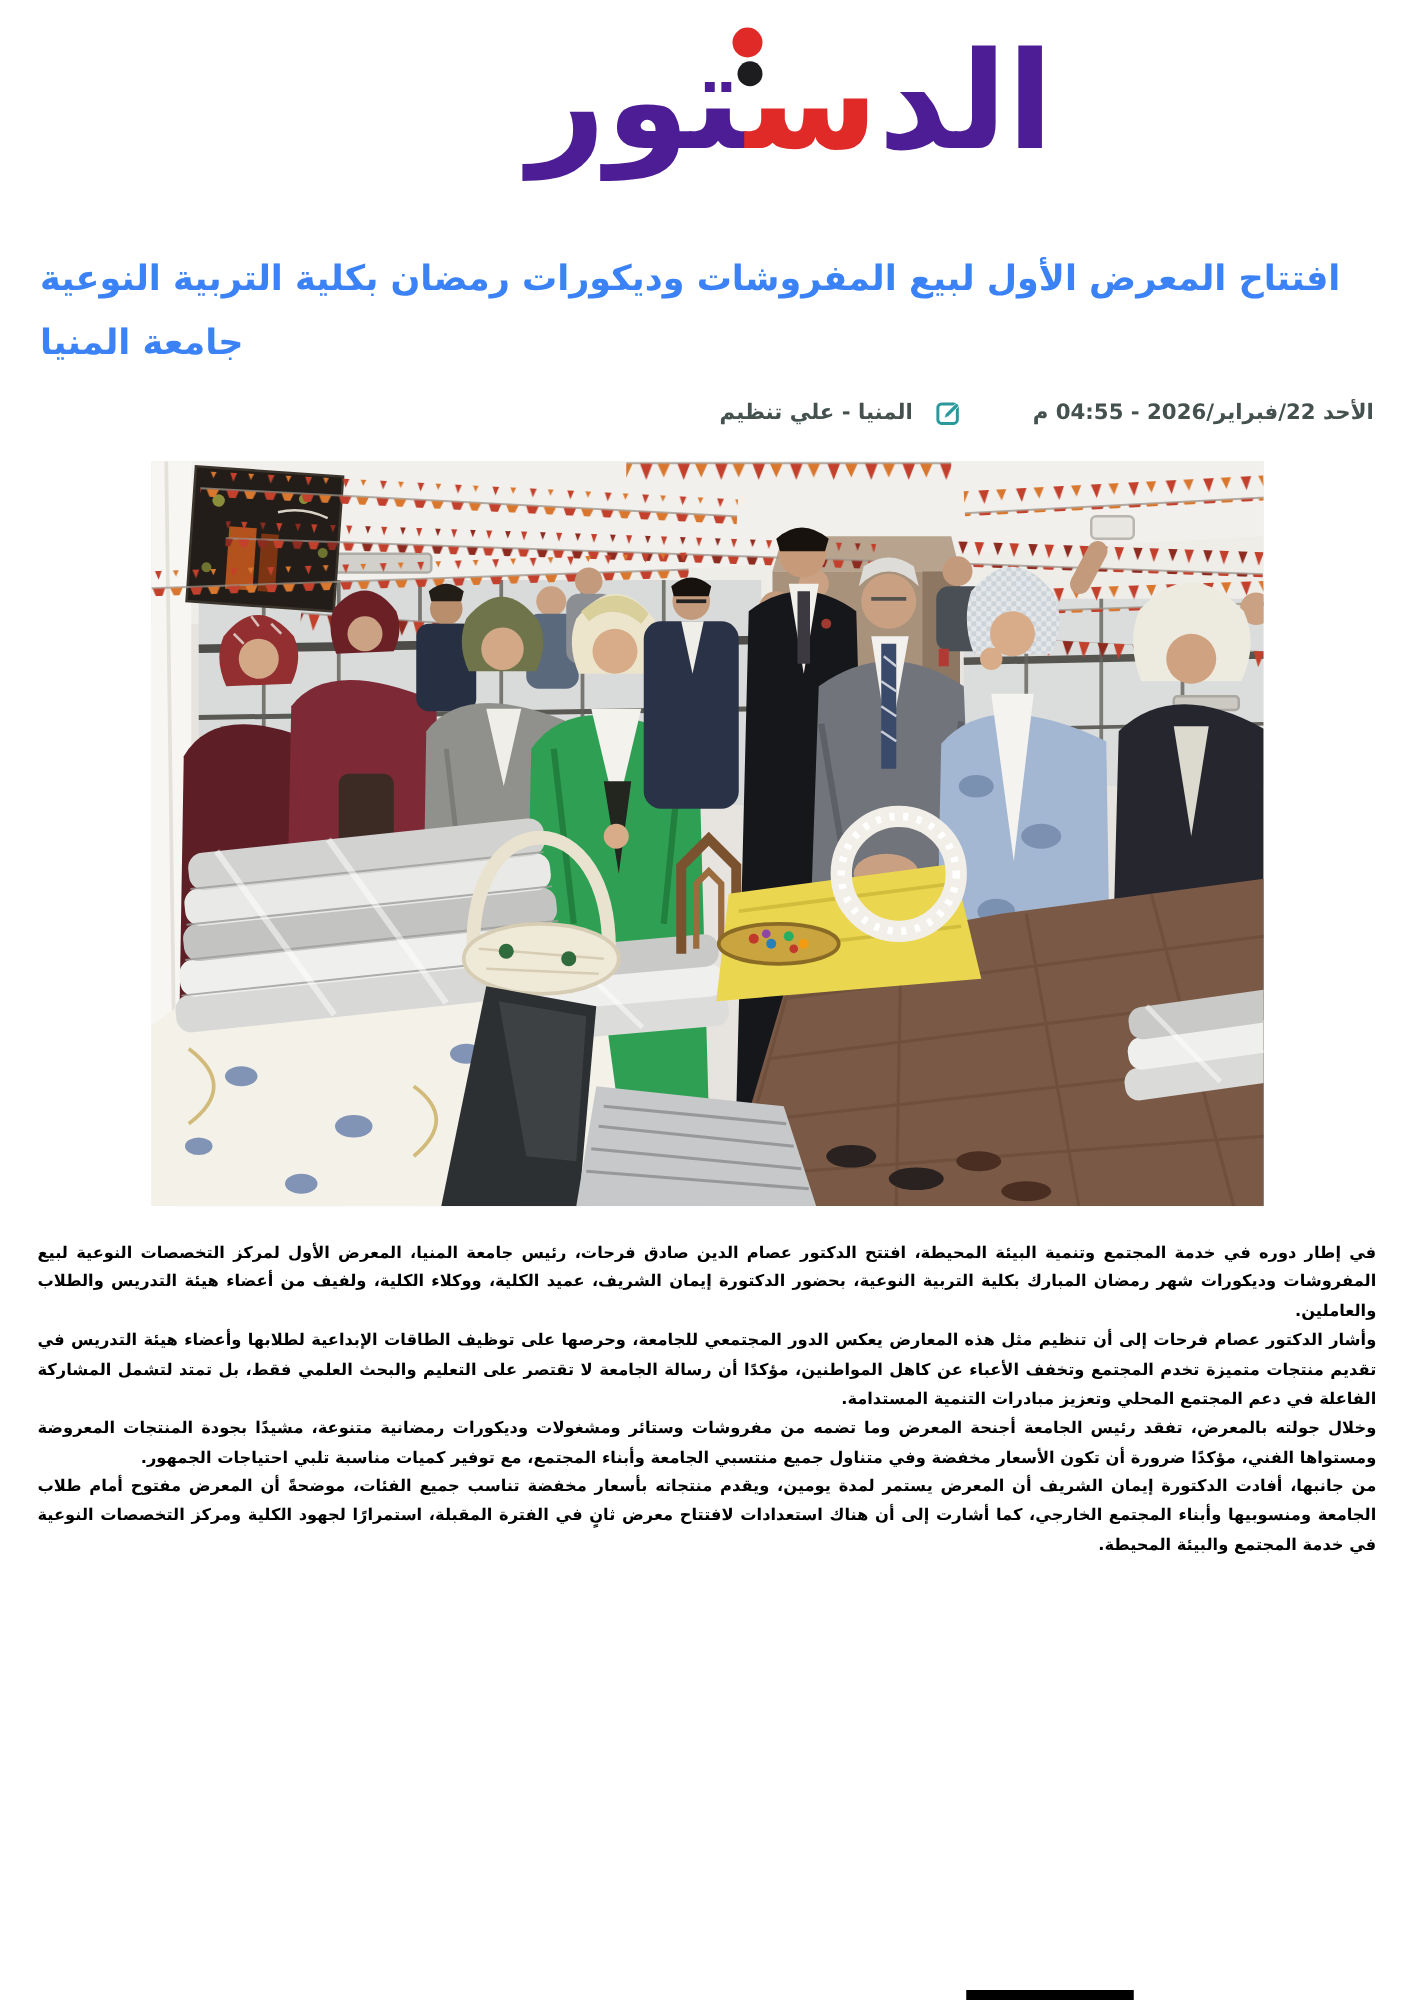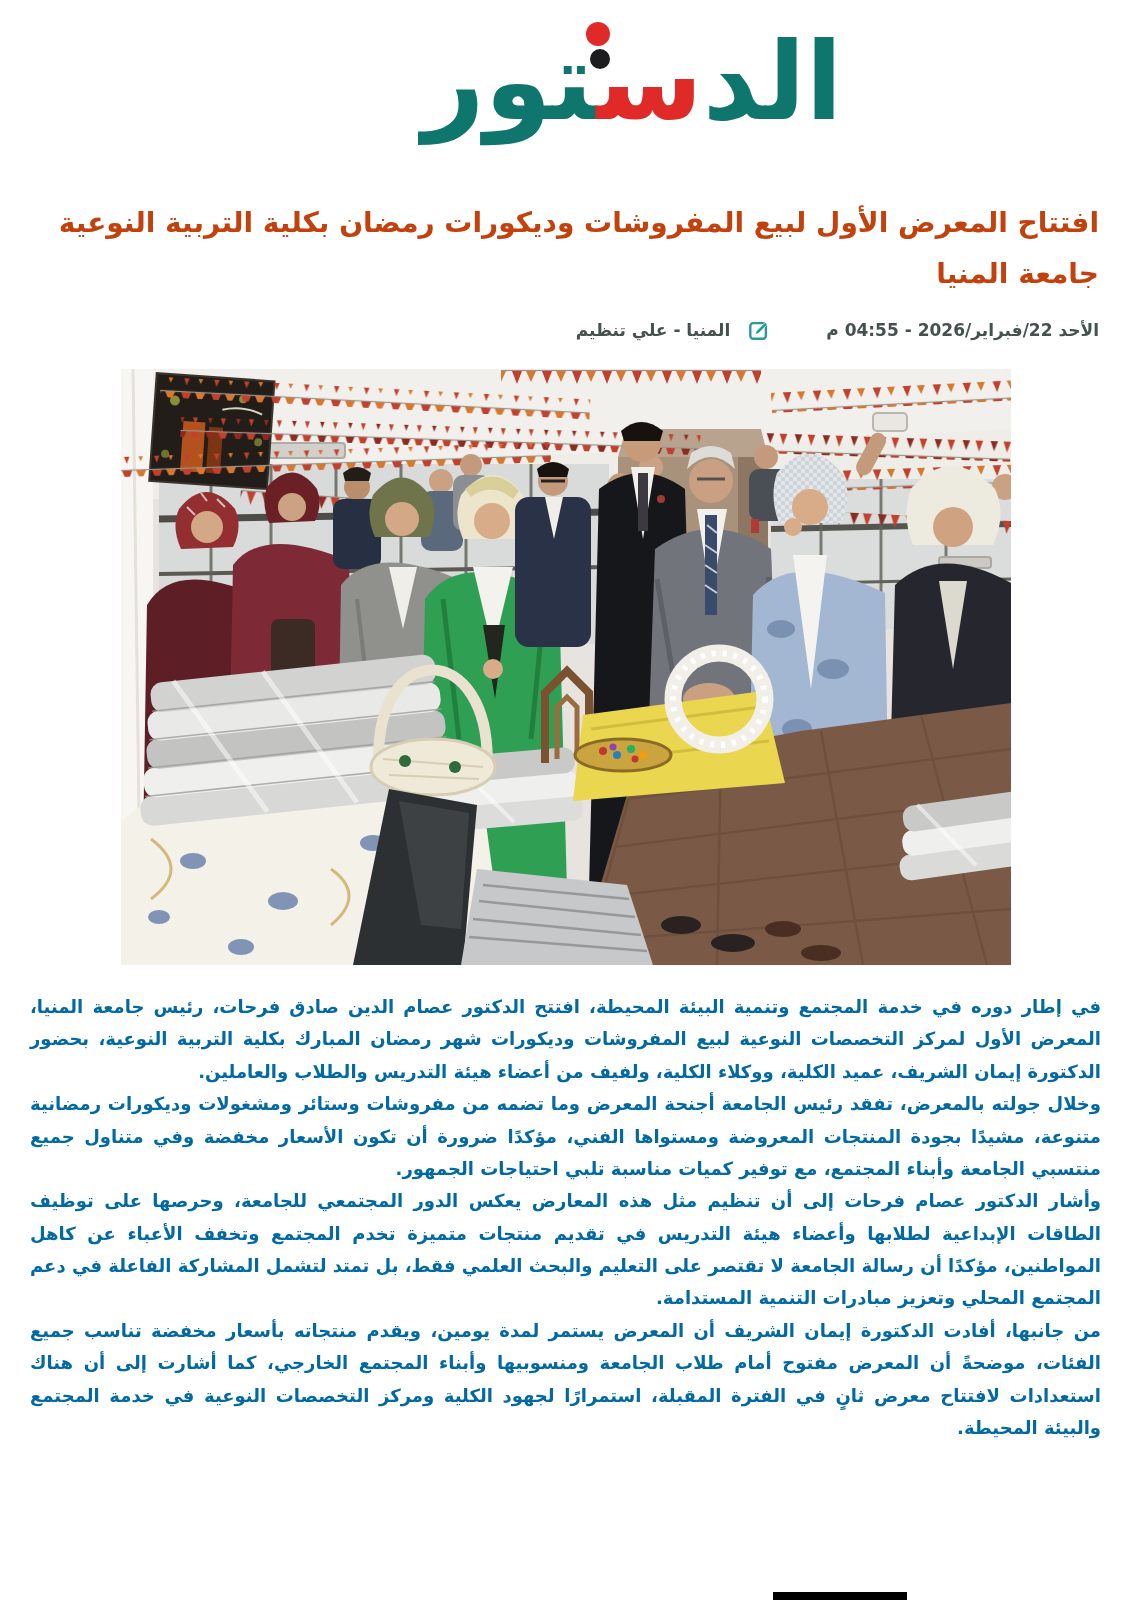--- a/index.html
+++ b/index.html
@@ -12,48 +12,48 @@
   .masthead{
     padding-top:20px;
     display:flex;direction:rtl;justify-content:center;align-items:flex-start;
     transform:translateX(67px);
   }
   .logo{
     position:relative;
     font-weight:bold;font-size:108px;line-height:1.15;
     letter-spacing:-2px;white-space:nowrap;
   }
-  .lg-black{color:#0f766e;}
+  .lg-black{color:#4c1d95;}
   .lg-red{color:#e02a28;}
   .logo .dot{position:absolute;border-radius:50%;}
   .dot-red{width:24px;height:24px;background:#e02a28;left:39%;top:2px;}
   .dot-black{width:20px;height:20px;background:#1d1c1e;left:40%;top:29px;}
   .chairman{
     margin-top:30px;margin-left:6px;text-align:right;direction:rtl;
   }
   .chairman-title{font-size:13px;font-weight:bold;color:#2a2a2c;}
   .chairman-name{font-size:28px;font-weight:bold;color:#1d1c1e;margin-top:6px;}
   
   .headline{
-    margin:54px 32px 0;direction:rtl;text-align:right;
-    font-size:28px;font-weight:bold;color:#c2410c;line-height:1.8;
+    margin:54px 32px 0;direction:rtl;text-align:left;
+    font-size:28px;font-weight:bold;color:#3b82f6;line-height:1.8;
   }
   
   .byline{
     margin:20px 32px 0;direction:rtl;display:flex;align-items:center;
     column-gap:18px;font-size:17px;font-weight:bold;color:#44514f;
   }
   .byline .edit-badge{margin-inline-start:38px;display:inline-flex;align-items:center;}
   
   .photo-wrap{width:890px;height:596px;margin:28px auto 0;overflow:hidden;}
   .photo-wrap svg{display:block;}
   
   .article{
     margin:26px 30px 0;direction:rtl;text-align:justify;
-    font-size:18px;font-weight:bold;color:#0369a1;line-height:1.8;
+    font-size:13px;font-weight:bold;color:#000000;line-height:1.8;
   }
   .article p{margin:0;}
   
   .bottom-bar{position:absolute;left:773px;top:1592px;width:134px;height:8px;background:#000;}
 </style>
 </head>
 <body>
 
 <header class="masthead">
   <div class="logo">
@@ -374,18 +374,18 @@
       <rect x="780" y="454" width="124" height="26" rx="11" fill="#efefed"></rect>
       <rect x="784" y="430" width="120" height="26" rx="11" fill="#c9c9c7"></rect>
       <path d="M800 430l50 68" stroke="#ffffff" stroke-width="4" opacity="0.5"></path>
     </g>
   </g>
 </svg>
 </div>
 
 <div class="article">
   <p>في إطار دوره في خدمة المجتمع وتنمية البيئة المحيطة، افتتح الدكتور عصام الدين صادق فرحات، رئيس جامعة المنيا، المعرض الأول لمركز التخصصات النوعية لبيع المفروشات وديكورات شهر رمضان المبارك بكلية التربية النوعية، بحضور الدكتورة إيمان الشريف، عميد الكلية، ووكلاء الكلية، ولفيف من أعضاء هيئة التدريس والطلاب والعاملين.</p>
+  <p>وأشار الدكتور عصام فرحات إلى أن تنظيم مثل هذه المعارض يعكس الدور المجتمعي للجامعة، وحرصها على توظيف الطاقات الإبداعية لطلابها وأعضاء هيئة التدريس في تقديم منتجات متميزة تخدم المجتمع وتخفف الأعباء عن كاهل المواطنين، مؤكدًا أن رسالة الجامعة لا تقتصر على التعليم والبحث العلمي فقط، بل تمتد لتشمل المشاركة الفاعلة في دعم المجتمع المحلي وتعزيز مبادرات التنمية المستدامة.</p>
   <p>وخلال جولته بالمعرض، تفقد رئيس الجامعة أجنحة المعرض وما تضمه من مفروشات وستائر ومشغولات وديكورات رمضانية متنوعة، مشيدًا بجودة المنتجات المعروضة ومستواها الفني، مؤكدًا ضرورة أن تكون الأسعار مخفضة وفي متناول جميع منتسبي الجامعة وأبناء المجتمع، مع توفير كميات مناسبة تلبي احتياجات الجمهور.</p>
-  <p>وأشار الدكتور عصام فرحات إلى أن تنظيم مثل هذه المعارض يعكس الدور المجتمعي للجامعة، وحرصها على توظيف الطاقات الإبداعية لطلابها وأعضاء هيئة التدريس في تقديم منتجات متميزة تخدم المجتمع وتخفف الأعباء عن كاهل المواطنين، مؤكدًا أن رسالة الجامعة لا تقتصر على التعليم والبحث العلمي فقط، بل تمتد لتشمل المشاركة الفاعلة في دعم المجتمع المحلي وتعزيز مبادرات التنمية المستدامة.</p>
   <p>من جانبها، أفادت الدكتورة إيمان الشريف أن المعرض يستمر لمدة يومين، ويقدم منتجاته بأسعار مخفضة تناسب جميع الفئات، موضحةً أن المعرض مفتوح أمام طلاب الجامعة ومنسوبيها وأبناء المجتمع الخارجي، كما أشارت إلى أن هناك استعدادات لافتتاح معرض ثانٍ في الفترة المقبلة، استمرارًا لجهود الكلية ومركز التخصصات النوعية في خدمة المجتمع والبيئة المحيطة.</p>
 </div>
 
 <div class="bottom-bar"></div>
 
 </body></html>

